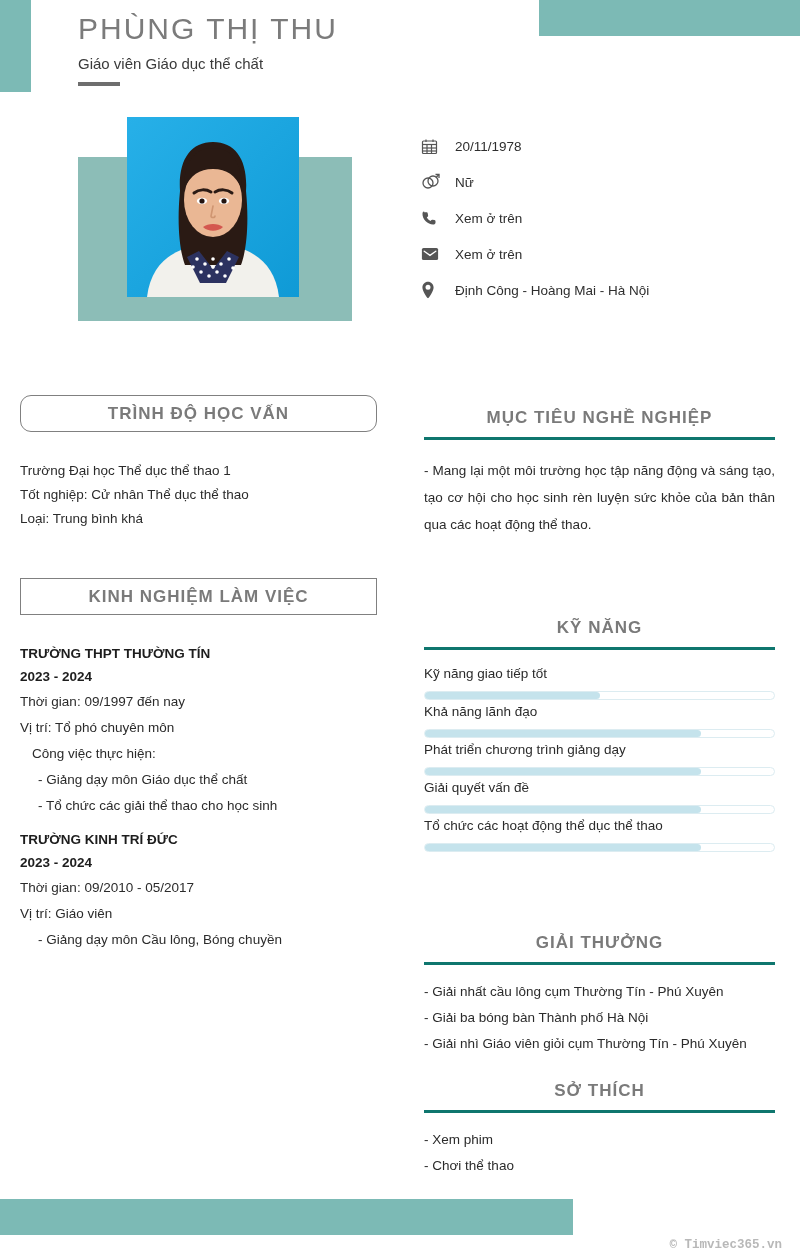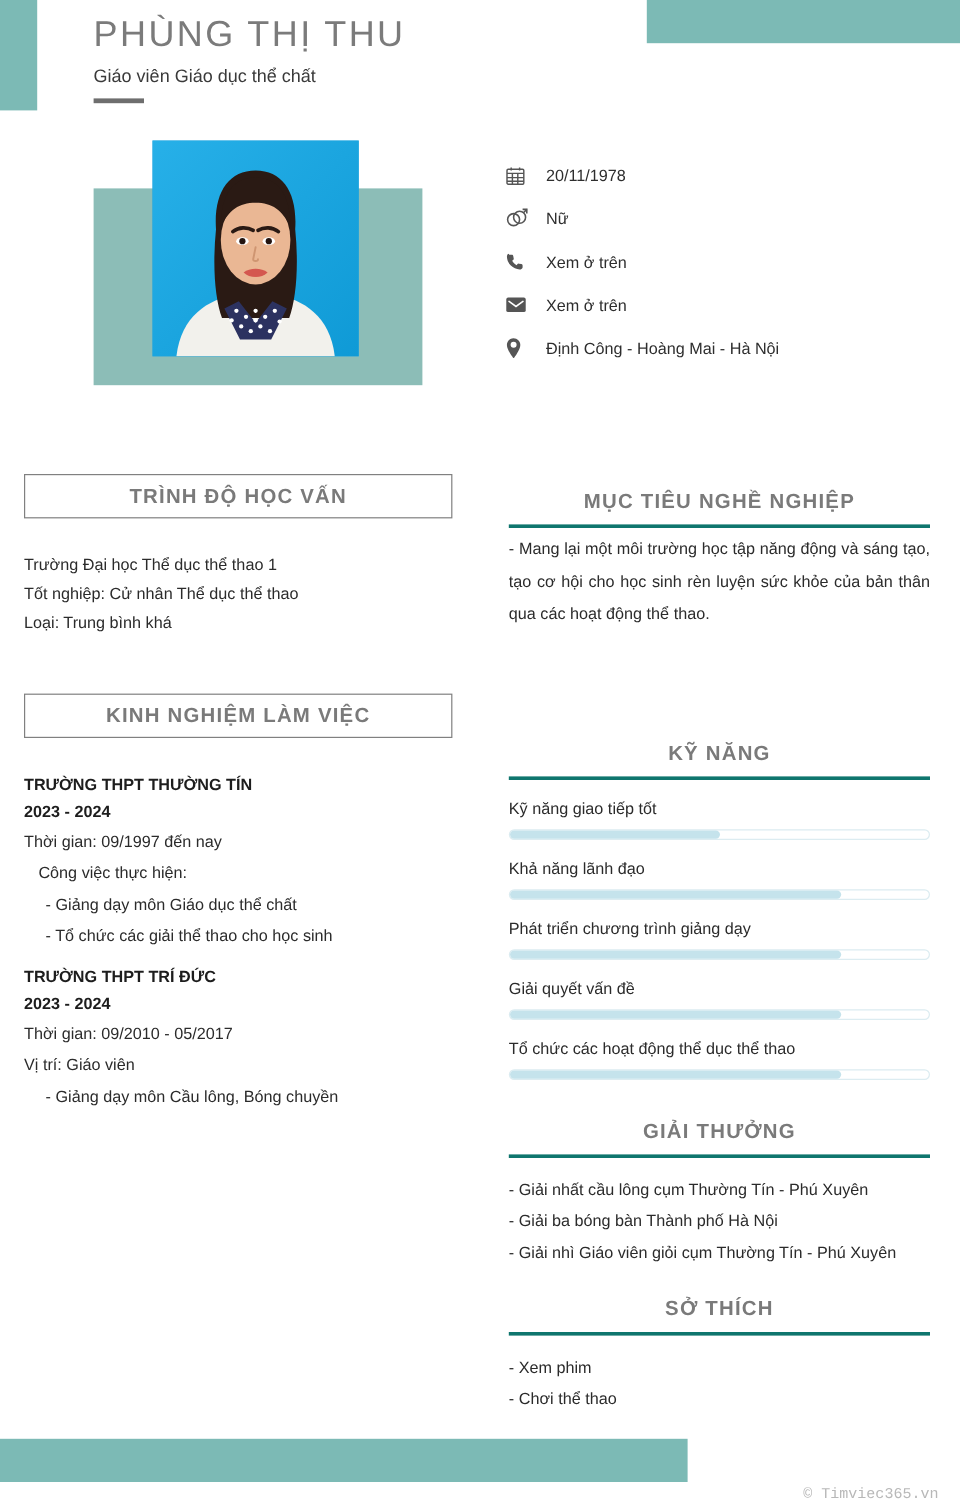--- a/index.html
+++ b/index.html
@@ -108,21 +108,21 @@
     border: 1px solid #808080;
     height: 37px;
     display: flex;
     align-items: center;
     justify-content: center;
     font-size: 17px;
     font-weight: bold;
     letter-spacing: 1px;
     color: #7a7a7a;
   }
-  .sec-edu-head { position: absolute; left: 20px; top: 395px; width: 357px; }
+  .sec-edu-head { position: absolute; left: 20px; top: 395px; width: 357px; border-radius: 11px; }
   .sec-exp-head { position: absolute; left: 20px; top: 578px; width: 357px; }
 
   .edu-body { position: absolute; left: 20px; top: 459px; width: 370px; }
   .edu-line {
     font-size: 13.5px;
     color: #2b2b2b;
     line-height: 24px;
     white-space: nowrap;
   }
 
@@ -190,21 +190,21 @@
   .list-line {
     font-size: 13.5px;
     color: #2b2b2b;
     line-height: 26px;
     white-space: nowrap;
   }
   .list-wrap { margin-top: 14px; }
 
   
   .skills-wrap { margin-top: 16px; }
-  .skill-item { margin-bottom: 16px; }
+  .skill-item { margin-bottom: 4px; }
   .skill-label {
     font-size: 13.5px;
     color: #2b2b2b;
     margin-bottom: 10px;
     white-space: nowrap;
   }
   .skill-track {
     position: relative;
     height: 9px;
     border-radius: 5px;
@@ -219,20 +219,21 @@
   }
 
   
   .watermark {
     position: absolute;
     right: 18px; top: 1238px;
     font-family: "Liberation Mono", monospace;
     font-size: 12.5px;
     color: #b8b8b8;
     white-space: nowrap;
+    font-weight: bold;
   }
 </style>
 </head>
 <body>
 
 <div class="page">
 
   <div class="deco-left-bar"></div>
   <div class="deco-top-right"></div>
   <div class="deco-photo-block"></div>
@@ -357,37 +358,38 @@
     <div class="edu-line">Tốt nghiệp: Cử nhân Thể dục thể thao</div>
     <div class="edu-line">Loại: Trung bình khá</div>
   </div>
 
   <div class="boxed-heading sec-exp-head">KINH NGHIỆM LÀM VIỆC</div>
   <div class="exp-body">
     <div>
       <div class="exp-company">TRƯỜNG THPT THƯỜNG TÍN</div>
       <div class="exp-years">2023 - 2024</div>
       <div class="exp-line">Thời gian: 09/1997 đến nay</div>
+      <div class="exp-line">Vị trí: Tổ phó chuyên môn</div>
       <div class="exp-sub">Công việc thực hiện:</div>
       <div class="exp-bullet">- Giảng dạy môn Giáo dục thể chất</div>
       <div class="exp-bullet">- Tổ chức các giải thể thao cho học sinh</div>
     </div>
     <div class="exp-gap"></div>
     <div>
-      <div class="exp-company">TRƯỜNG THPT TRÍ ĐỨC</div>
+      <div class="exp-company">TRƯỜNG KINH TRÍ ĐỨC</div>
       <div class="exp-years">2023 - 2024</div>
       <div class="exp-line">Thời gian: 09/2010 - 05/2017</div>
       <div class="exp-line">Vị trí: Giáo viên</div>
       <div class="exp-bullet">- Giảng dạy môn Cầu lông, Bóng chuyền</div>
     </div>
   </div>
 
   <div class="right-col sec-obj">
     <div class="under-heading">MỤC TIÊU NGHỀ NGHIỆP</div>
-    <div class="para" style="margin-top:4px">- Mang lại một môi trường học tập năng động và sáng tạo, tạo cơ hội cho học sinh rèn luyện sức khỏe của bản thân qua các hoạt động thể thao.</div>
+    <div class="para" style="margin-top:17px">- Mang lại một môi trường học tập năng động và sáng tạo, tạo cơ hội cho học sinh rèn luyện sức khỏe của bản thân qua các hoạt động thể thao.</div>
   </div>
 
   <div class="right-col sec-skill">
     <div class="under-heading">KỸ NĂNG</div>
     <div class="skills-wrap">
       <div class="skill-item">
         <div class="skill-label">Kỹ năng giao tiếp tốt</div>
         <div class="skill-track">
           <div class="skill-fill" style="width: 50%;"></div>
         </div>

